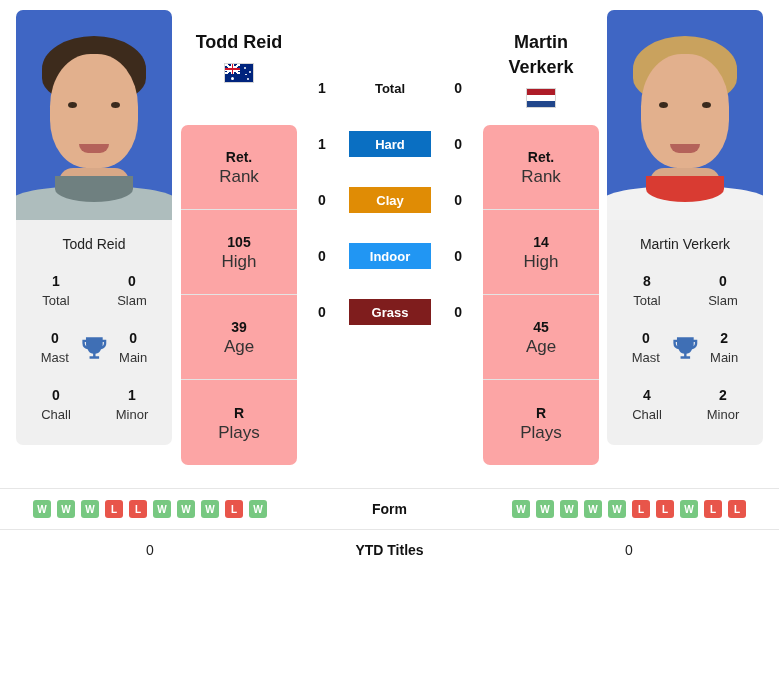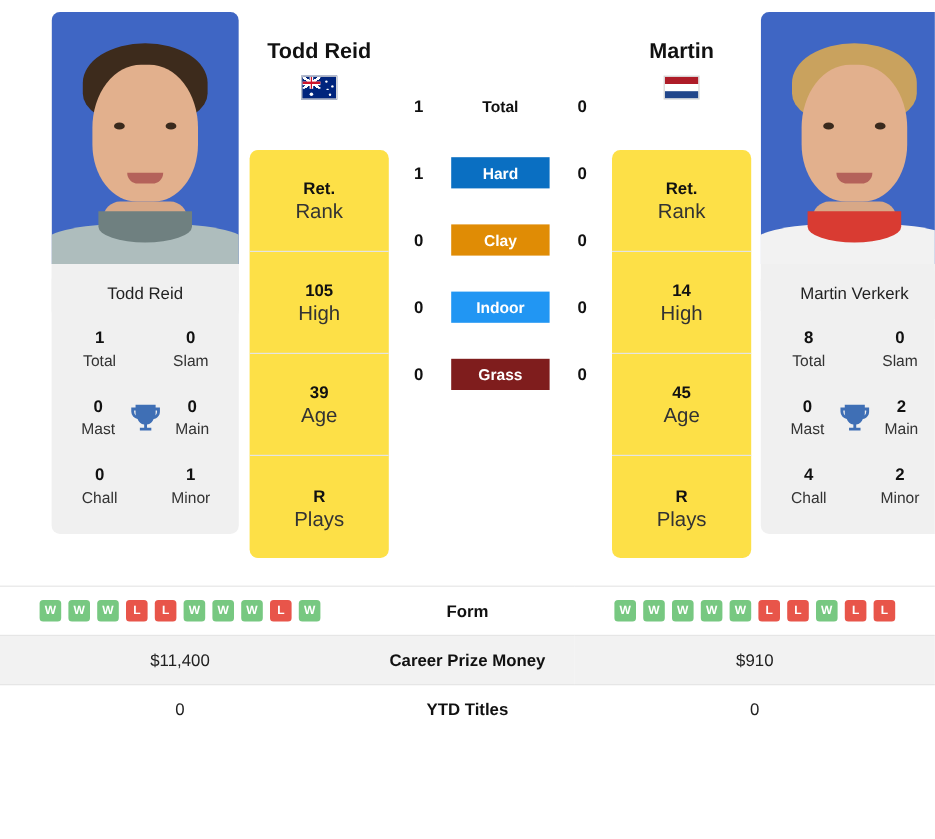--- a/index.html
+++ b/index.html
@@ -9,21 +9,20 @@
     font-family: "Liberation Sans", sans-serif;
     color: #1a1a1a;
     overflow: hidden;
   }
 
   
   .compare-top {
     position: relative;
     width: 666px;
     height: 480px;
-    margin-left: 27px;
   }
 
   
   .photo-card {
     position: absolute;
     top: 10px;
     width: 156px;
     background: #f0f0f0;
     border-radius: 7px;
     overflow: hidden;
@@ -124,21 +123,21 @@
   
   .flag-nl { background: #fff; }
   .flag-nl .b1 { position:absolute; left:0; top:0; width:100%; height:33.4%; background:#ae1c28; }
   .flag-nl .b3 { position:absolute; left:0; bottom:0; width:100%; height:33.4%; background:#21468b; }
 
   
   .info-card {
     position: absolute;
     top: 125px;
     width: 116px;
-    background: #fde047;
+    background: #fca5a5;
     border-radius: 7px;
     overflow: hidden;
   }
   .info-card.left  { left: 181px; }
   .info-card.right { left: 483px; }
   .info-cell {
     height: 85px;
     display: flex; flex-direction: column;
     align-items: center; justify-content: center;
     border-bottom: 1px solid #e4e4e4;
@@ -317,20 +316,21 @@
       <div class="info-lbl">Age</div>
     </div>
     <div class="info-cell">
       <div class="info-val">R</div>
       <div class="info-lbl">Plays</div>
     </div>
   </div>
 
   <div class="player-head right">
     <div class="player-name-title">Martin</div>
+    <div class="player-name-title">Verkerk</div>
     <div class="flag flag-nl">
       <div class="b1"></div>
         <div class="b3"></div>
     </div>
   </div>
 
   <div class="photo-card right">
     <div class="photo">
       <div class="ph-hair blond"></div>
       <div class="ph-face"></div>
@@ -449,24 +449,19 @@
             <div class="badge" style="background: rgb(119, 200, 129);">W</div>
             <div class="badge" style="background: rgb(119, 200, 129);">W</div>
             <div class="badge" style="background: rgb(232, 85, 74);">L</div>
             <div class="badge" style="background: rgb(232, 85, 74);">L</div>
             <div class="badge" style="background: rgb(119, 200, 129);">W</div>
             <div class="badge" style="background: rgb(232, 85, 74);">L</div>
             <div class="badge" style="background: rgb(232, 85, 74);">L</div>
           </div>
       </td>
     </tr>
-    <tr class="shaded">
-      <td class="side">$11,400</td>
-      <td class="mid">Career Prize Money</td>
-      <td class="side">$910</td>
-    </tr>
     <tr>
       <td class="side">0</td>
       <td class="mid">YTD Titles</td>
       <td class="side">0</td>
     </tr>
   </tbody>
 </table>
 
 </body></html>

